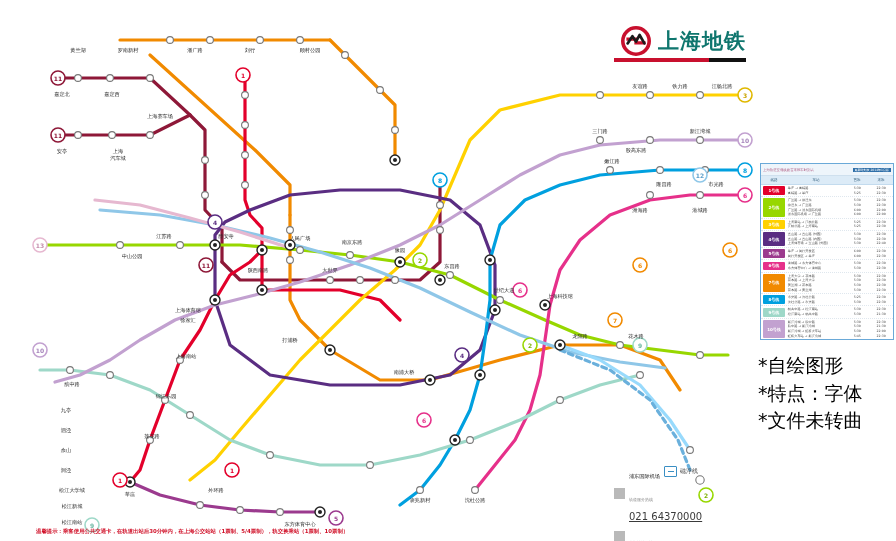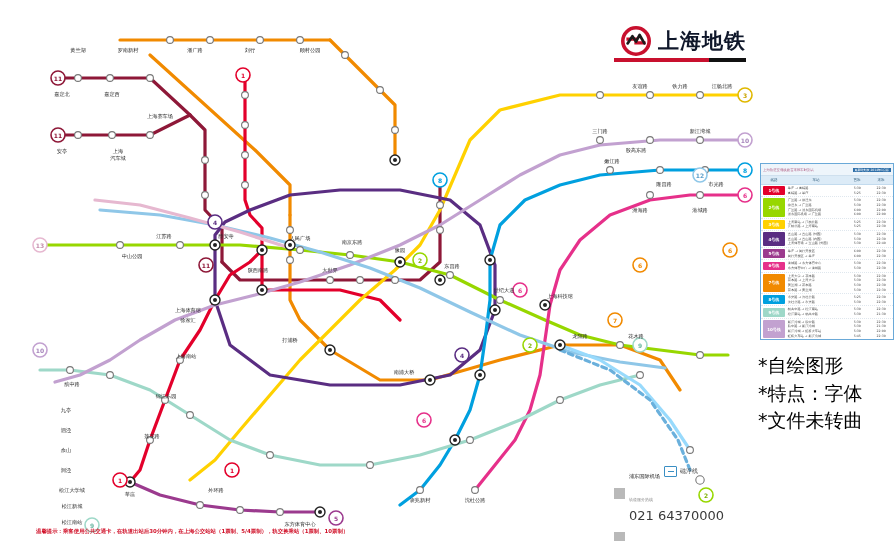--- a/index.html
+++ b/index.html
@@ -7,21 +7,21 @@
        font-family:"DejaVu Sans","Liberation Sans",sans-serif;}
   .root{position:relative;width:896px;height:541px;background:#fff;}
 
   
   .map{position:absolute;left:0;top:0;width:756px;height:541px;overflow:hidden;background:#fff;}
   .map svg{position:absolute;left:0;top:0;}
 
   
   .logo{position:absolute;right:150px;top:26px;display:flex;align-items:center;gap:7px;}
   .logo-mark{width:30px;height:30px;}
-  .logo-text{font-size:21px;font-weight:bold;color:#0f172a;letter-spacing:1px;
+  .logo-text{font-size:21px;font-weight:bold;color:#0f766e;letter-spacing:1px;
              font-family:"DejaVu Sans",sans-serif;}
   .logo-bar{position:absolute;right:150px;top:58px;width:132px;height:4px;
             background:linear-gradient(90deg,#c8102e 0%,#c8102e 72%,#111 72%,#111 100%);}
 
   
   .sched{position:absolute;left:760px;top:163px;width:132px;height:175px;
          border:1px solid #6aa9d8;background:#fff;overflow:hidden;}
   .sched-hd{height:11px;background:#eef5fb;border-bottom:1px solid #cfe0ee;
             display:flex;align-items:center;padding:0 2px;}
   .sched-hd-t{font-size:3.4px;color:#b05a80;white-space:nowrap;}
@@ -39,21 +39,21 @@
   
   .notes{position:absolute;left:758px;top:352px;width:140px;}
   .notes div{font-size:19px;color:#000;line-height:1.45;white-space:nowrap;
              font-family:"DejaVu Sans",sans-serif;}
 
   
   .info{position:absolute;left:614px;top:486px;}
   .inforow{display:flex;align-items:flex-start;gap:4px;margin-bottom:5px;}
   .infosq{width:11px;height:11px;background:#b9b9b9;flex:none;margin-top:2px;}
   .infolbl{font-size:4px;color:#8a8a8a;line-height:1.5;}
-  .infoval{font-size:13px;color:#3a3a3a;line-height:1.3;}
+  .infoval{font-size:10px;color:#3a3a3a;line-height:1.3;text-decoration:underline;}
   .maglev{position:absolute;left:664px;top:466px;display:flex;align-items:center;gap:3px;}
   .maglev-ic{width:11px;height:9px;border:1px solid #3a8fc4;border-radius:1px;
              display:flex;align-items:center;justify-content:center;}
   .maglev-ic i{display:block;width:6px;height:1px;background:#3a8fc4;}
   .maglev-tx{font-size:6px;color:#444;}
 
   .footnote{position:absolute;left:36px;top:528px;width:430px;
             font-size:5.4px;color:#d01028;white-space:nowrap;font-weight:bold;}
 </style>
 </head>

